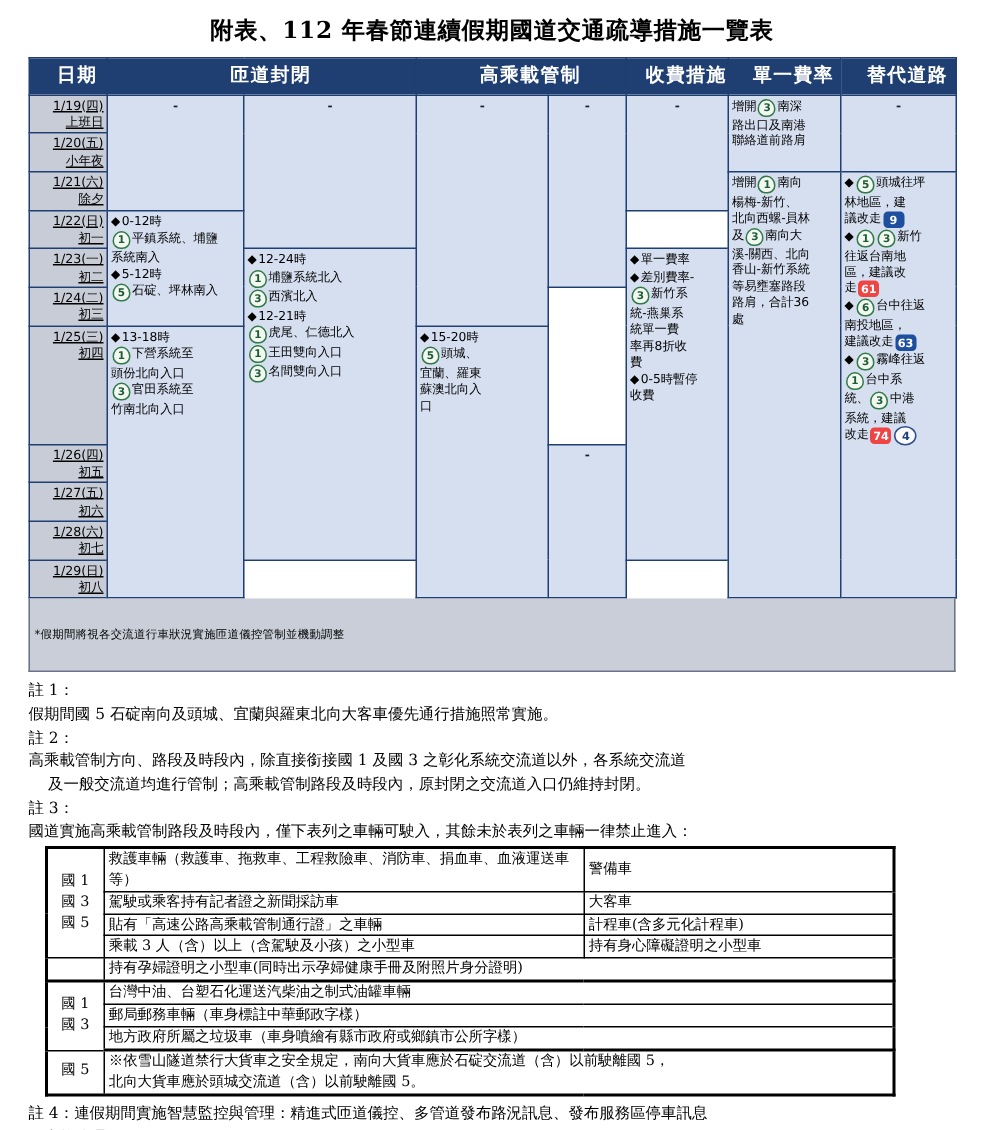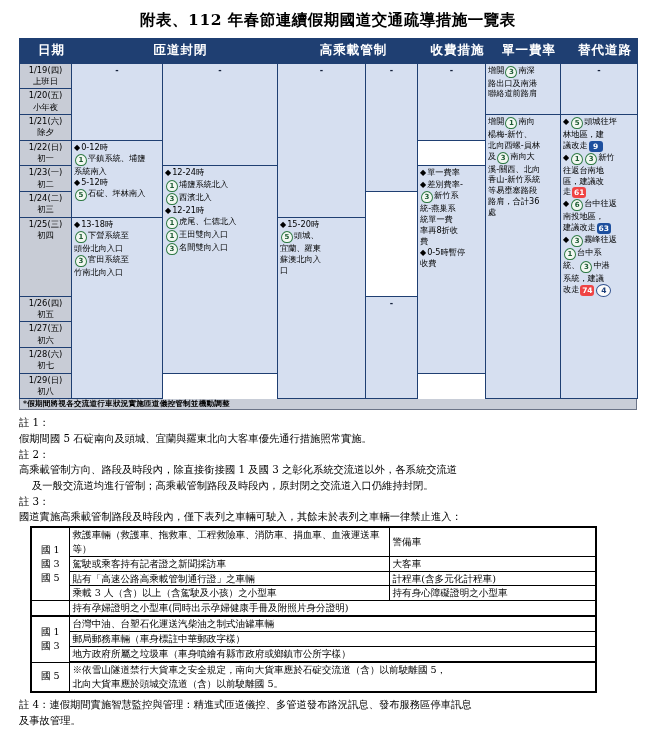--- a/index.html
+++ b/index.html
@@ -45,26 +45,27 @@
     font-size:12.5px;
     font-weight:bold;
     font-family:"DejaVu Sans","Liberation Sans",sans-serif;
     letter-spacing:1px;
     padding:3px 0 4px 12px;
     border:1px solid #1f3f72;
   }
   table.main tbody td{background:#d6dff0;}
   td.date{
     background:#c8ccd6 !important;
-    text-align:center;
+    text-align:right;
     vertical-align:middle;
     font-size:8.4px;
     line-height:1.35;
     white-space:nowrap;
     padding:2px 0;
+    text-decoration:underline;
   }
   td.dash{text-align:center;vertical-align:middle;color:#14203a;font-weight:bold;}
   .ctr{text-align:center;}
   .bul{font-size:8px;margin-right:1px;}
 
   
   .hw{
     display:inline-block;
     width:10px;height:10px;
     line-height:10px;
@@ -101,22 +102,22 @@
 
   
   .astbar{
     margin:0 19px;
     width:618px;
     box-sizing:border-box;
     background:#c9ced8;
     border:1px solid #6b7487;
     border-top:none;
     font-size:7.6px;
-    font-weight:bold;
-    padding:0 3px;
+    font-weight:normal;
+    padding:19px 3px;
     letter-spacing:.2px;
   }
 
   
   .notes{
     padding:5px 19px 0 19px;
     font-family:"DejaVu Serif","Liberation Serif",serif;
     font-size:10.3px;
     line-height:1.52;
   }

